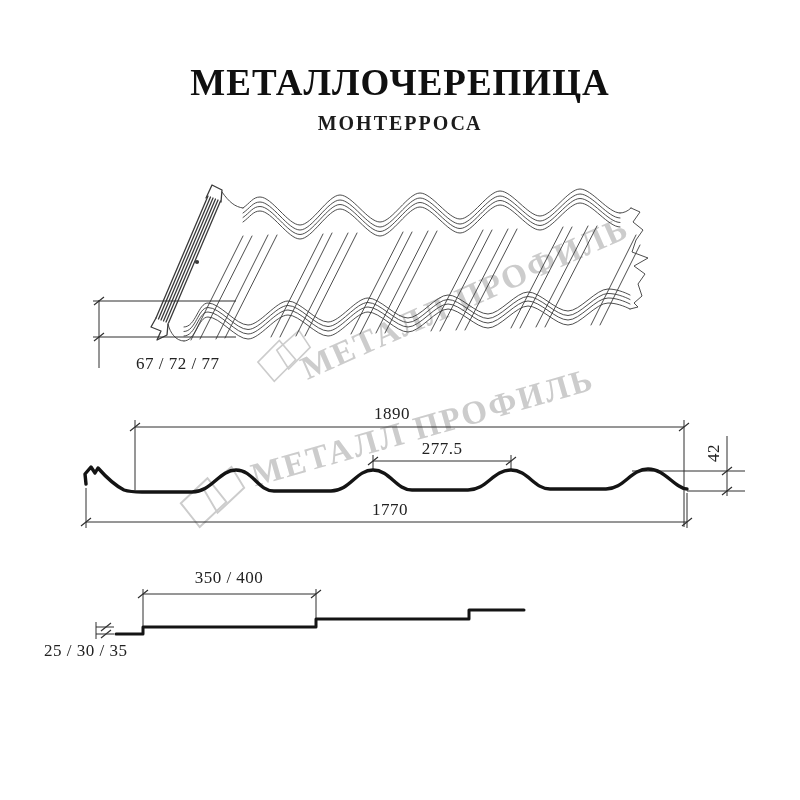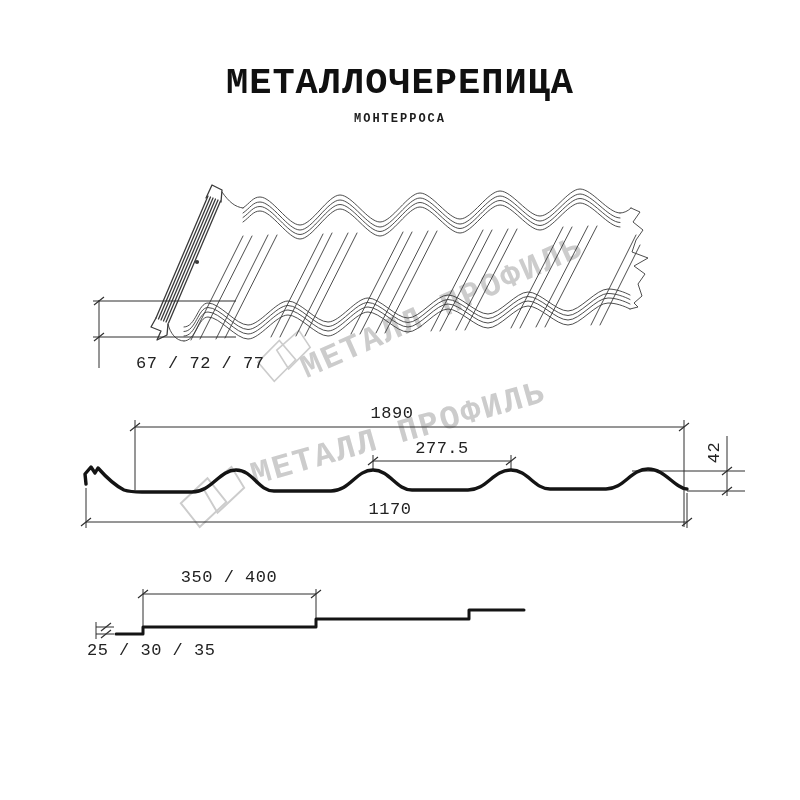--- a/index.html
+++ b/index.html
@@ -1,20 +1,20 @@
 <!DOCTYPE html>
 <html><head>
 <meta charset="utf-8">
 <style>
   html,body{margin:0;padding:0;background:#ffffff;}
   .page{position:relative;width:800px;height:800px;background:#ffffff;overflow:hidden;
-        font-family:Liberation Mono, monospace;}
+        font-family:Liberation Serif, serif;}
   .hdr{position:absolute;left:0;right:0;top:62px;text-align:center;}
   .hdr h1{margin:0;font-size:37px;line-height:42px;font-weight:bold;letter-spacing:1px;color:#101010;}
-  .hdr .sub{margin-top:8px;font-size:12px;font-weight:bold;letter-spacing:2px;color:#1c1c1c;}
+  .hdr .sub{margin-top:8px;font-size:20px;font-weight:bold;letter-spacing:2px;color:#1c1c1c;}
   .wm{position:absolute;font-size:33px;font-weight:bold;letter-spacing:2px;color:#cccccc;
       white-space:nowrap;transform-origin:left center;z-index:1;}
   .wm1{left:303px;top:352px;transform:rotate(-24deg);}
   .wm2{left:252px;top:458px;transform:rotate(-16deg);}
   svg.art{position:absolute;left:0;top:0;z-index:2;}
   .dim{position:absolute;z-index:3;font-size:17px;color:#222222;letter-spacing:0.5px;white-space:nowrap;}
   .dim.c{text-align:center;}
   .dim.rot{transform:rotate(-90deg);transform-origin:center center;}
 </style>
 </head>
@@ -129,18 +129,18 @@
   </svg>
 
   <div class="dim" style="left:108px;top:354px;margin-left:28px;">67 / 72 / 77</div>
 
   <div class="dim c" style="left:352px;top:404px;width:80px;">1890</div>
 
   <div class="dim c" style="left:402px;top:439px;width:80px;">277.5</div>
 
   <div class="dim c rot" style="left:697px;top:443px;width:34px;">42</div>
 
-  <div class="dim c" style="left:350px;top:500px;width:80px;">1170</div>
+  <div class="dim c" style="left:350px;top:500px;width:80px;">1770</div>
 
   <div class="dim c" style="left:179px;top:568px;width:100px;">350 / 400</div>
 
-  <div class="dim" style="left:44px;top:641px;margin-left:43px;">25 / 30 / 35</div>
+  <div class="dim" style="left:44px;top:641px;">25 / 30 / 35</div>
 </div>
 
 </body></html>

